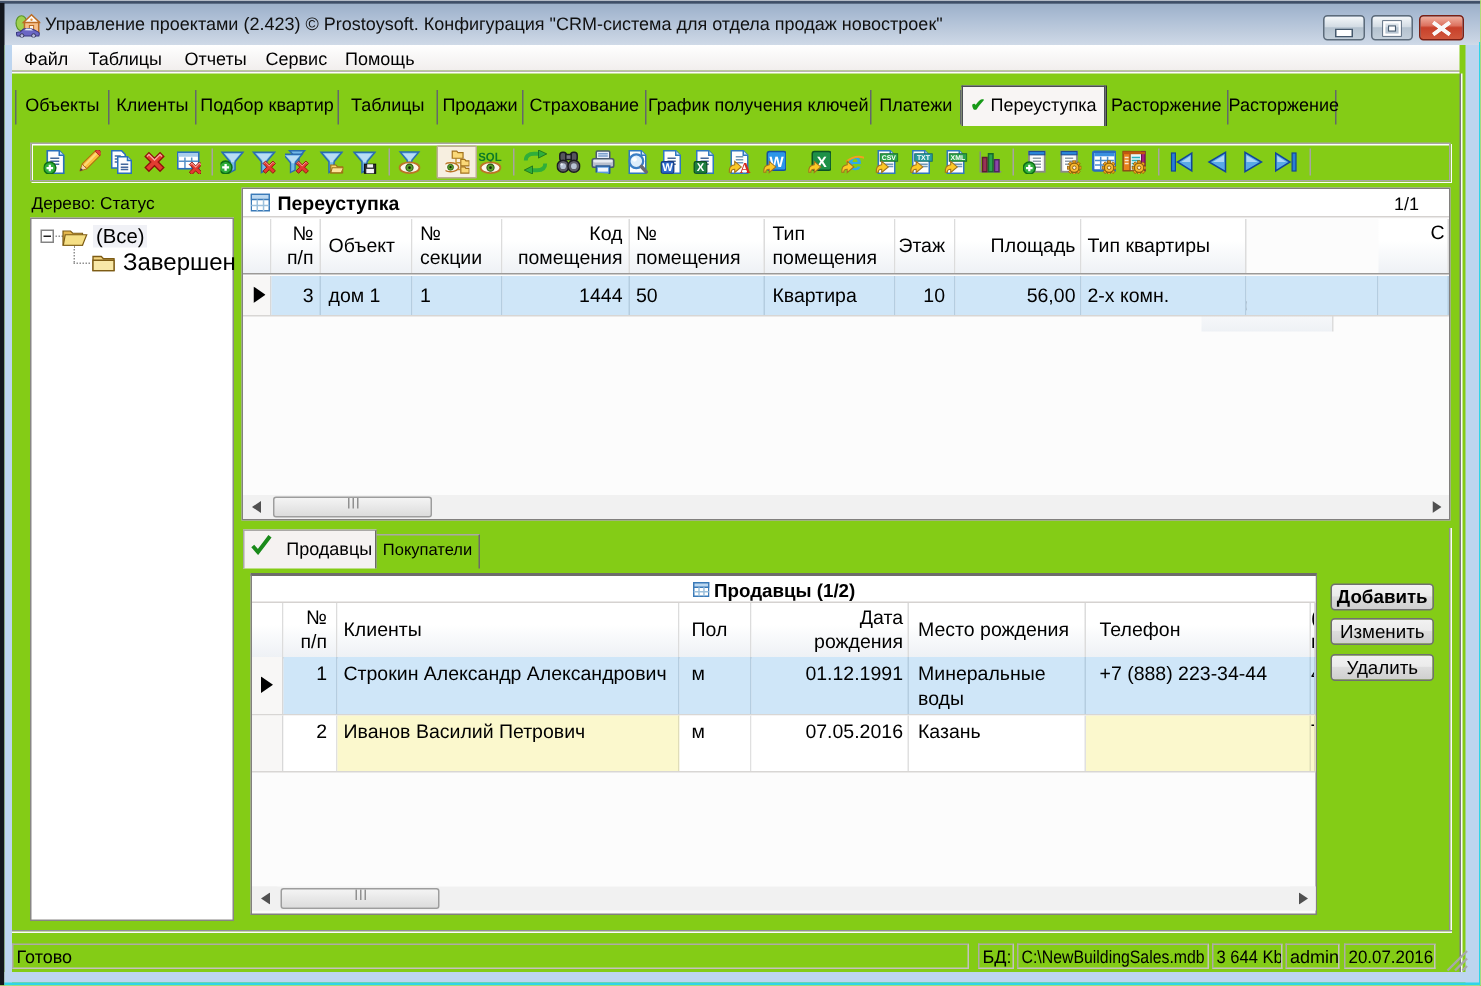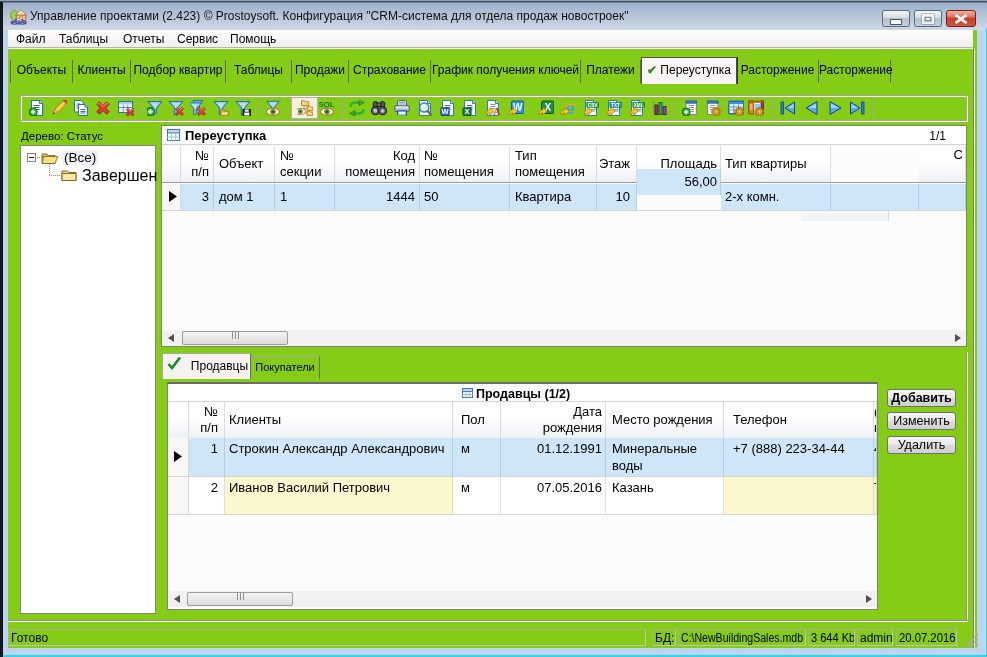--- a/index.html
+++ b/index.html
@@ -559,21 +559,21 @@
       <div class="marker" style="left: 0px; top: 58px; width: 19px; height: 26px;"><svg width="8" height="11" viewBox="0 0 8 11" style="margin:7px 0 0 7px">
           <polygon points="0,0 8,5.5 0,11" fill="#000"></polygon>
         </svg></div>
       <div class="cell blue" style="left: 19px; top: 58px; width: 33px; height: 26px; text-align: right; padding-right: 4px; line-height: 15px; padding-top: 5px;">3</div>
       <div class="cell blue" style="left: 52px; top: 58px; width: 61px; height: 26px; text-align: left; padding-left: 5px; line-height: 15px; padding-top: 5px;">дом 1</div>
       <div class="cell blue" style="left: 113px; top: 58px; width: 60px; height: 26px; text-align: left; padding-left: 5px; line-height: 15px; padding-top: 5px;">1</div>
       <div class="cell blue" style="left: 173px; top: 58px; width: 85px; height: 26px; text-align: right; padding-right: 4px; line-height: 15px; padding-top: 5px;">1444</div>
       <div class="cell blue" style="left: 258px; top: 58px; width: 90px; height: 26px; text-align: left; padding-left: 4px; line-height: 15px; padding-top: 5px;">50</div>
       <div class="cell blue" style="left: 348px; top: 58px; width: 87px; height: 26px; text-align: left; padding-left: 5px; line-height: 15px; padding-top: 5px;">Квартира</div>
       <div class="cell blue" style="left: 435px; top: 58px; width: 40px; height: 26px; text-align: right; padding-right: 6px; line-height: 15px; padding-top: 5px;">10</div>
-      <div class="cell blue" style="left: 475px; top: 43px; width: 84px; height: 26px; text-align: right; padding-right: 3px; line-height: 15px; padding-top: 5px;">56,00</div>
+      <div class="cell blue" style="left: 475px; top: 58px; width: 84px; height: 26px; text-align: right; padding-right: 3px; line-height: 15px; padding-top: 5px;">56,00</div>
       <div class="cell blue" style="left: 559px; top: 58px; width: 110px; height: 26px; text-align: left; padding-left: 4px; line-height: 15px; padding-top: 5px;">2-х комн.</div>
       <div class="cell blue" style="left: 669px; top: 58px; width: 88px; height: 26px; text-align: left; padding-left: 3px; line-height: 15px; padding-top: 5px;"></div>
       <div class="cell blue" style="left: 757px; top: 58px; width: 47px; height: 26px; text-align: right; padding-right: 2px; line-height: 15px; padding-top: 5px;"></div>
       <div class="abs" style="left: 0px; top: 84px; width: 804px; height: 1px; background: rgb(216, 214, 212);"></div>
       <div class="sbar" style="left: 0px; top: 204px; width: 804px; height: 16px;"></div>
       <div class="sbtn" style="left: 0px; top: 204px; width: 17px; height: 16px;"><svg width="6" height="8" viewBox="0 0 6 8" style="margin-top:4px">
           <polygon points="6,0 0,4 6,8" fill="#505050"></polygon>
         </svg></div>
       <div class="sbtn" style="left: 787px; top: 204px; width: 17px; height: 16px;"><svg width="6" height="8" viewBox="0 0 6 8" style="margin-top:4px">
           <polygon points="0,0 6,4 0,8" fill="#505050"></polygon>

